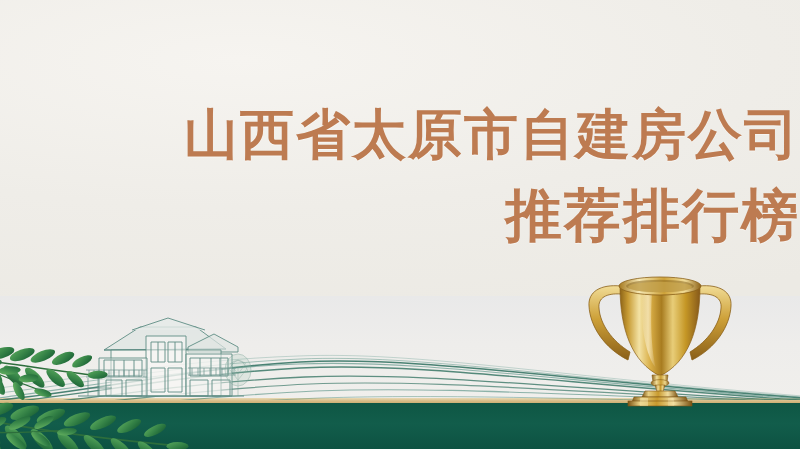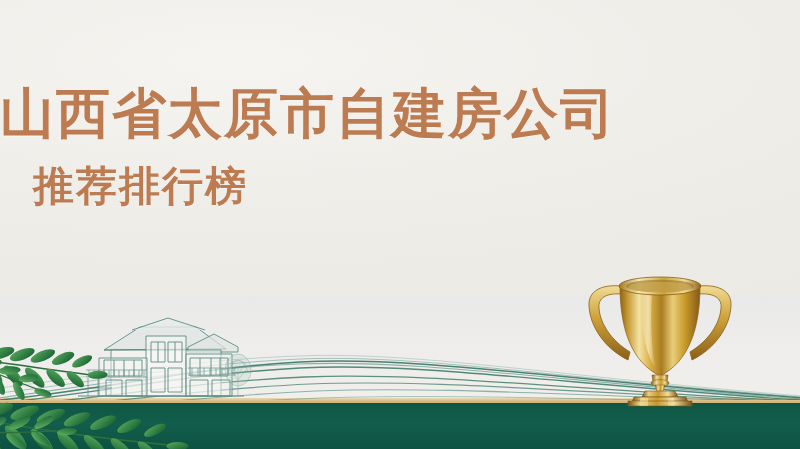--- a/index.html
+++ b/index.html
@@ -52,39 +52,39 @@
     position: absolute;
     left: 0; top: 0;
     width: 800px; height: 449px;
     pointer-events: none;
   }
 
   
   .headline {
     position: absolute;
     left: 0;
-    top: 86px;
+    top: 107px;
     width: 800px;
-    text-align: left;
+    text-align: right;
     z-index: 6;
   }
   .title-line {
     display: block;
     color: #bd7b51;
     font-weight: bold;
     letter-spacing: 2px;
     line-height: 1.0;
     text-shadow: 0 1px 0 rgba(255,255,255,0.45);
   }
   .title-line-1 {
     font-size: 54px;
     margin-bottom: 26px;
   }
   .title-line-2 {
-    font-size: 41px;
+    font-size: 57px;
     padding-left: 33px;
   }
 </style>
 </head>
 <body>
 
 <div id="poster">
 
   <div class="bg-top"></div>
   <div class="bg-mid"></div>

